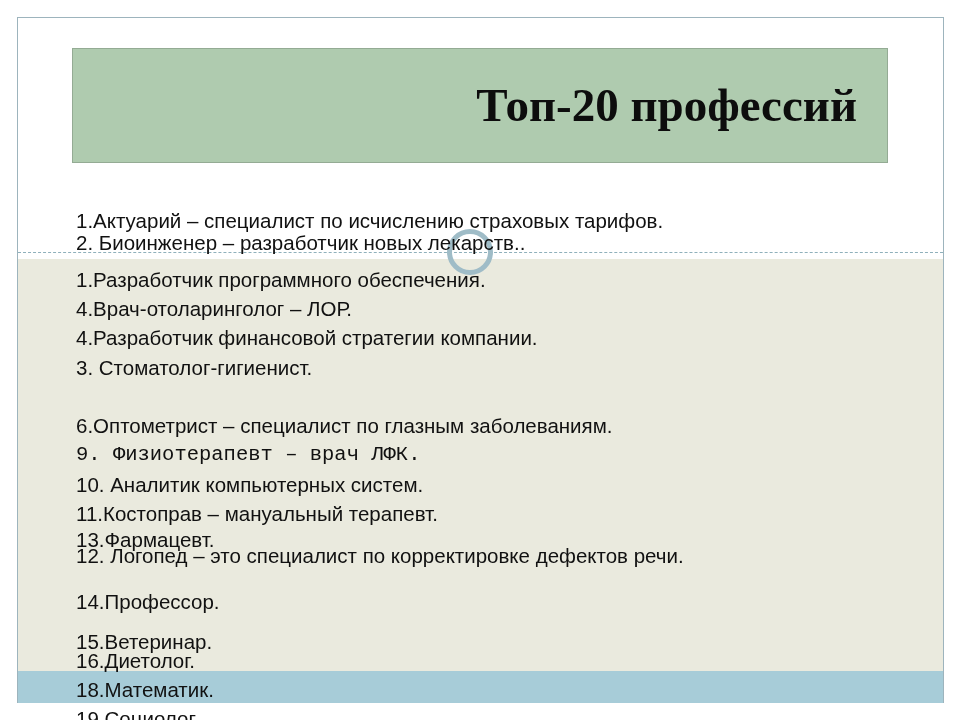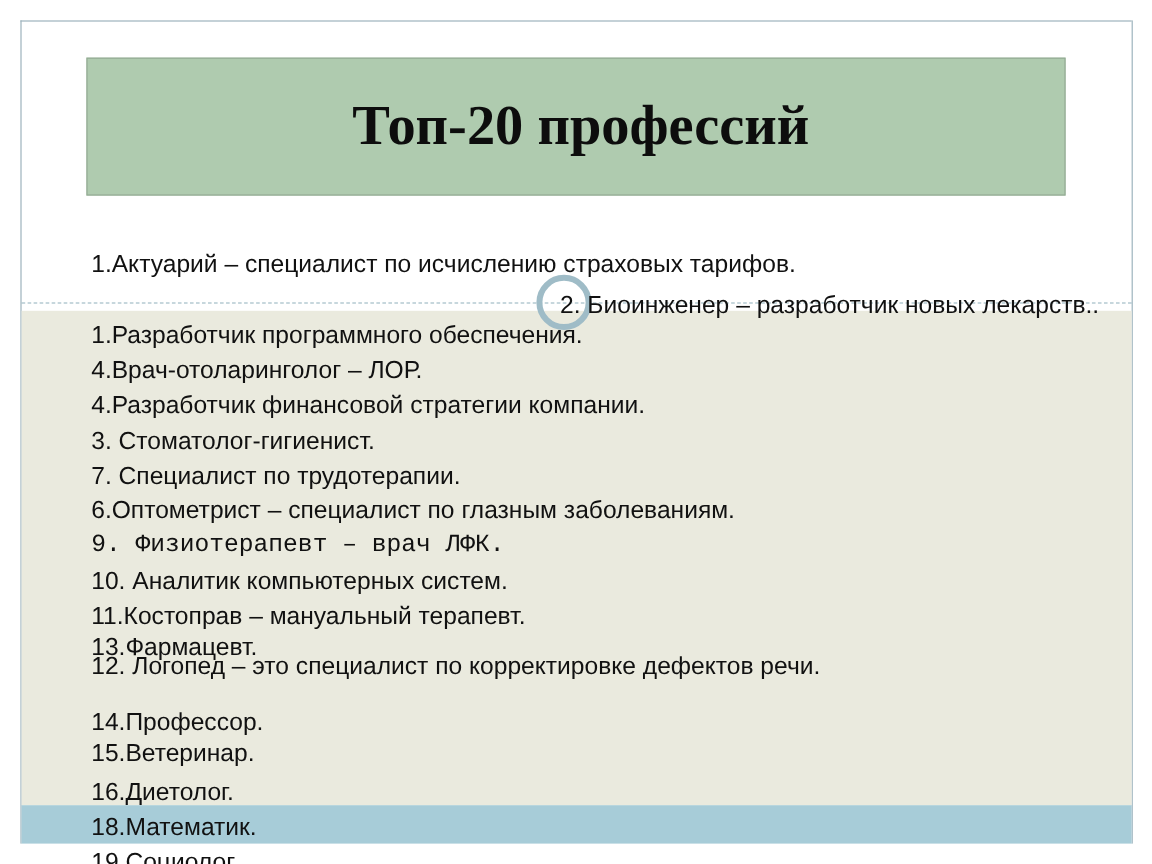--- a/index.html
+++ b/index.html
@@ -53,21 +53,21 @@
     position: absolute;
     left: 72px;
     top: 48px;
     width: 816px;
     height: 115px;
     background: #afcbaf;
     border: 1px solid #94ab94;
     box-sizing: border-box;
     display: flex;
     align-items: center;
-    justify-content: center;
+    justify-content: flex-end;
     padding-left: 38px;
   }
   .title-text {
     font-family: "Liberation Serif", "DejaVu Serif", serif;
     font-weight: bold;
     font-size: 47px;
     color: #0d0d0d;
     letter-spacing: 0px;
     padding-right: 30px;
     line-height: 1;
@@ -150,32 +150,31 @@
   </div>
 
   <div class="content-panel"></div>
   <div class="highlight-band"></div>
 
   <div class="divider-line"></div>
   <div class="deco-circle"></div>
 
   <div class="list-layer" id="list-layer">
       <div class="list-item" style="top: 206px;">1.Актуарий – специалист по исчислению страховых тарифов.</div>
-      <div class="list-item" style="top: 240px; text-align: right;">2. Биоинженер – разработчик новых лекарств..</div>
+      <div class="list-item" style="top: 228px;">2. Биоинженер – разработчик новых лекарств..</div>
       <div class="list-item" style="top: 264.6px;">1.Разработчик программного обеспечения.</div>
       <div class="list-item" style="top: 293.9px;">4.Врач-отоларинголог – ЛОР.</div>
       <div class="list-item" style="top: 323.2px;">4.Разработчик финансовой стратегии компании.</div>
       <div class="list-item" style="top: 352.5px;">3. Стоматолог-гигиенист.</div>
-      <div class="list-item" style="top: 381.8px;">7. Специалист по трудотерапии.</div>
       <div class="list-item" style="top: 411.1px;">6.Оптометрист – специалист по глазным заболеваниям.</div>
       <div class="list-item" style="top: 440.4px; font-family: Liberation Mono, monospace;">9. Физиотерапевт – врач ЛФК.</div>
       <div class="list-item" style="top: 469.7px;">10. Аналитик компьютерных систем.</div>
       <div class="list-item" style="top: 499px;">11.Костоправ – мануальный терапевт.</div>
       <div class="list-item" style="top: 541px;">12. Логопед – это специалист по корректировке дефектов речи.</div>
       <div class="list-item" style="top: 525px;">13.Фармацевт.</div>
       <div class="list-item" style="top: 586.9px;">14.Профессор.</div>
-      <div class="list-item" style="top: 613px;">15.Ветеринар.</div>
+      <div class="list-item" style="top: 627px;">15.Ветеринар.</div>
       <div class="list-item" style="top: 645.5px;">16.Диетолог.</div>
       <div class="list-item" style="top: 674.8px;">18.Математик.</div>
       <div class="list-item" style="top: 704.1px;">19.Социолог.</div>
     </div>
 
 </div>
 
 </body></html>

